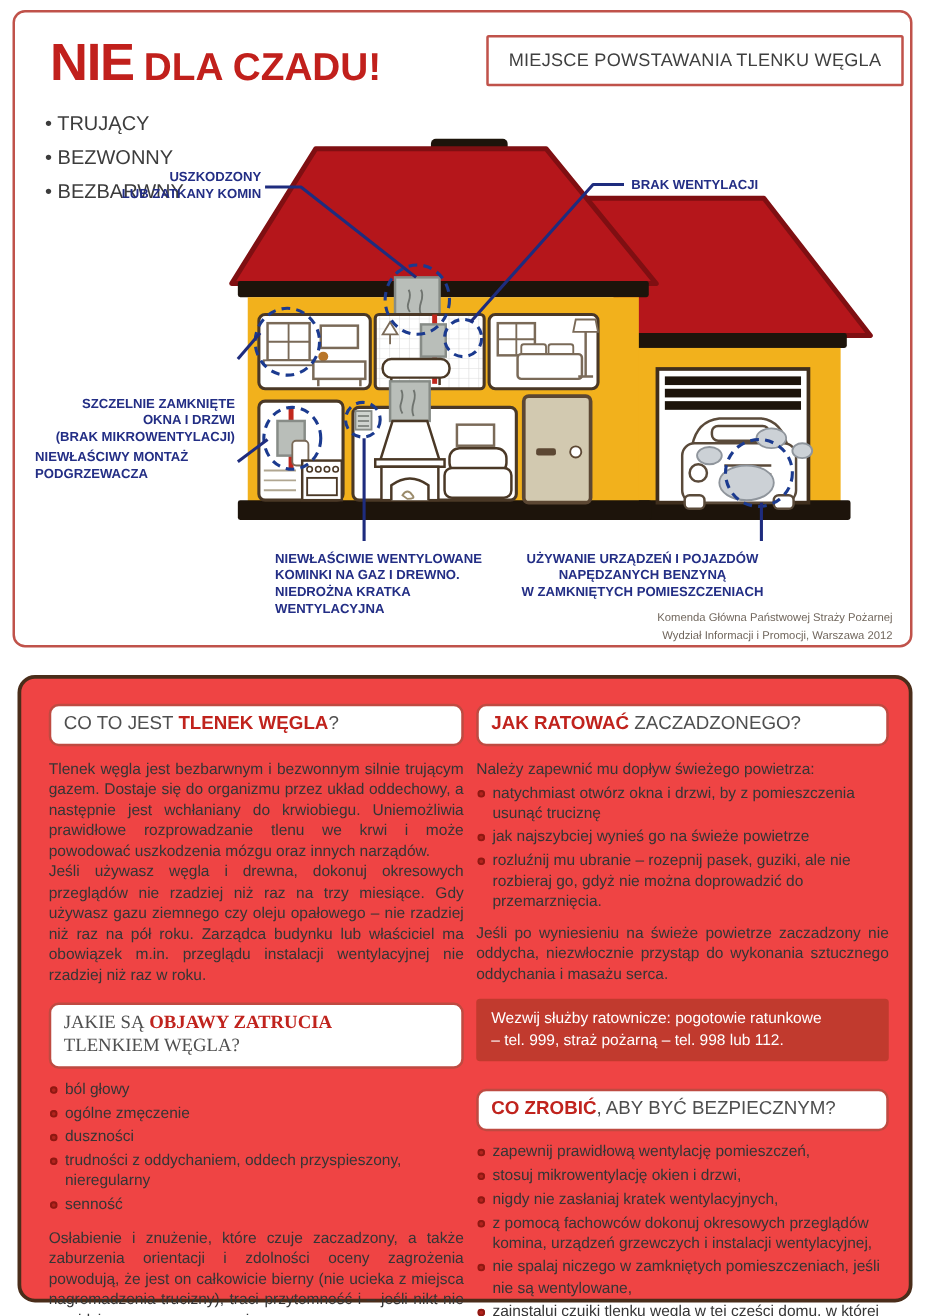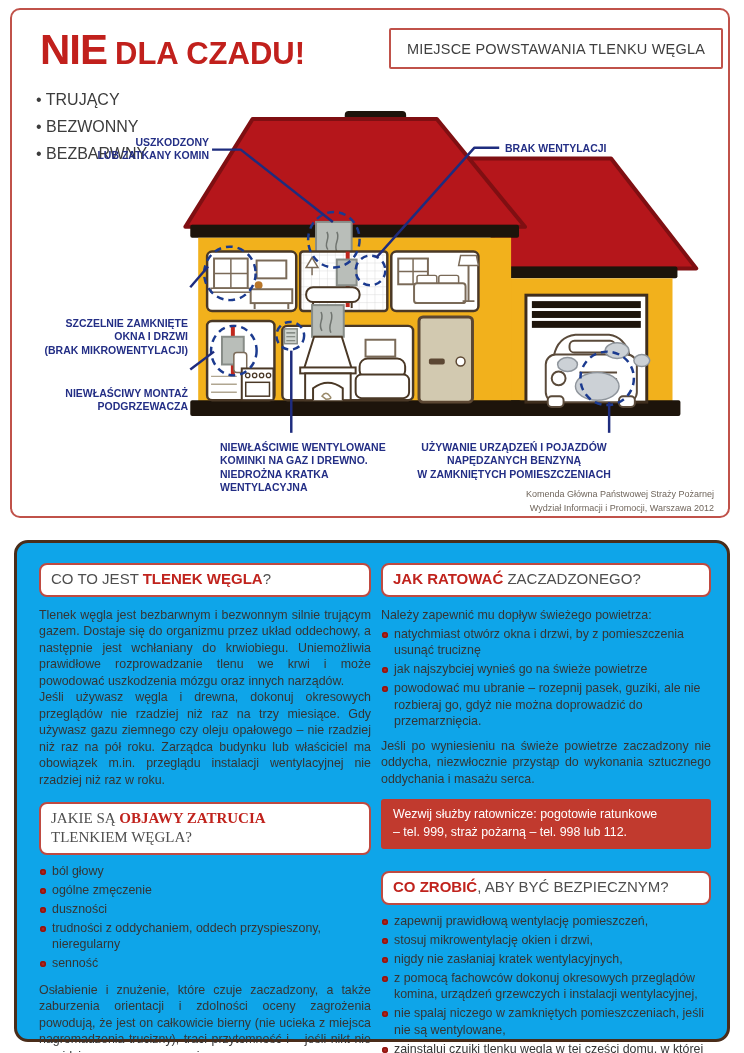--- a/index.html
+++ b/index.html
@@ -18,21 +18,21 @@
   .traits li::before{content:"• ";color:#3c3c3c;}
   .loc-box{position:absolute;left:377px;top:18px;width:330px;height:37px;
            border:2px solid #c0524a;border-radius:2px;display:flex;align-items:center;justify-content:center;
            font-size:14.5px;color:#3f3f3f;letter-spacing:.2px;text-align:center;background:#fff;}
   .plabel{position:absolute;font-size:10.5px;font-weight:600;color:#232e85;line-height:1.28;white-space:pre-line;}
   .credit{position:absolute;left:370px;top:478px;width:332px;text-align:right;
           font-size:9px;color:#70665c;line-height:1.5;white-space:pre-line;font-weight:500;}
 
   
   .panel{position:absolute;left:14px;top:540px;width:716px;height:502px;
-         border:3px solid #4a2d1a;border-radius:14px;box-sizing:border-box;background:#0ea5e9;}
+         border:3px solid #4a2d1a;border-radius:14px;box-sizing:border-box;background:#ef4444;}
   .col{position:absolute;top:20px;}
   .col-left{left:22px;width:332px;}
   .col-right{left:364px;width:330px;}
   .hdr{border:2px solid #bf4a41;border-radius:8px;padding:5px 10px 6px;background:#fff;
        font-size:15px;line-height:1.25;color:#4f4f4f;}
   .hdr .em{color:#c0231d;font-weight:bold;}
   .body-text{font-size:12.4px;line-height:1.33;text-align:justify;color:#353535;margin:0;}
   ul.dots{list-style:none;margin:8px 0 0;padding:0;}
   ul.dots li{position:relative;padding-left:13px;font-size:12.4px;line-height:1.33;margin:2.5px 0;color:#353535;}
   ul.dots li::before{content:"";position:absolute;left:1px;top:6px;width:6px;height:6px;border-radius:50%;
@@ -195,21 +195,21 @@
       <li>BEZBARWNY</li>
     </ul>
     <div class="loc-box">MIEJSCE POWSTAWANIA TLENKU WĘGLA</div>
 
     <div class="plabel" style="left:40px;top:126px;width:157px;text-align:right;">USZKODZONY
 LUB ZATKANY KOMIN</div>
     <div class="plabel" style="left:493px;top:132px;width:160px;">BRAK WENTYLACJI</div>
     <div class="plabel" style="left:16px;top:276px;width:160px;text-align:right;margin-top:31px;">SZCZELNIE ZAMKNIĘTE
 OKNA I DRZWI
 (BRAK MIKROWENTYLACJI)</div>
-    <div class="plabel" style="left:16px;top:377px;width:160px;text-align:right;">NIEWŁAŚCIWY MONTAŻ
+    <div class="plabel" style="left:16px;top:350px;width:160px;text-align:left;">NIEWŁAŚCIWY MONTAŻ
 PODGRZEWACZA</div>
     <div class="plabel" style="left:208px;top:431px;width:190px;">NIEWŁAŚCIWIE WENTYLOWANE
 KOMINKI NA GAZ I DREWNO.
 NIEDROŻNA KRATKA
 WENTYLACYJNA</div>
     <div class="plabel" style="left:397px;top:431px;width:210px;text-align:center;">UŻYWANIE URZĄDZEŃ I POJAZDÓW
 NAPĘDZANYCH BENZYNĄ
 W ZAMKNIĘTYCH POMIESZCZENIACH</div>
 
     <div class="credit">Komenda Główna Państwowej Straży Pożarnej
@@ -234,21 +234,21 @@
       <p class="body-text mt10">Osłabienie i znużenie, które czuje zaczadzony, a także zaburzenia orientacji i zdolności oceny zagrożenia powodują, że jest on całkowicie bierny (nie ucieka z miejsca nagromadzenia trucizny), traci przytomność i – jeśli nikt nie przyjdzie mu z pomocą – umiera.</p>
 
     </div>
 
     <div class="col col-right">
       <div class="hdr"><span></span><span class="em">JAK RATOWAĆ </span><span>ZACZADZONEGO?</span></div>
       <p class="body-text mt10" style="text-align:left;">Należy zapewnić mu dopływ świeżego powietrza:</p>
       <ul class="dots" style="margin-top:2px;">
         <li>natychmiast otwórz okna i drzwi, by z pomieszczenia usunąć truciznę</li>
         <li>jak najszybciej wynieś go na świeże powietrze</li>
-        <li>powodować mu ubranie – rozepnij pasek, guziki, ale nie rozbieraj go, gdyż nie można doprowadzić do przemarznięcia.</li>
+        <li>rozluźnij mu ubranie – rozepnij pasek, guziki, ale nie rozbieraj go, gdyż nie można doprowadzić do przemarznięcia.</li>
       </ul>
       <p class="body-text mt8">Jeśli po wyniesieniu na świeże powietrze zaczadzony nie oddycha, niezwłocznie przystąp do wykonania sztucznego oddychania i masażu serca.</p>
       <div class="alert">Wezwij służby ratownicze: pogotowie ratunkowe
 – tel. 999, straż pożarną – tel. 998 lub 112.</div>
 
       <div class="hdr mt22"><span></span><span class="em">CO ZROBIĆ</span><span>, ABY BYĆ BEZPIECZNYM?</span></div>
       <ul class="dots mt10">
         <li>zapewnij prawidłową wentylację pomieszczeń,</li>
         <li>stosuj mikrowentylację okien i drzwi,</li>
         <li>nigdy nie zasłaniaj kratek wentylacyjnych,</li>

